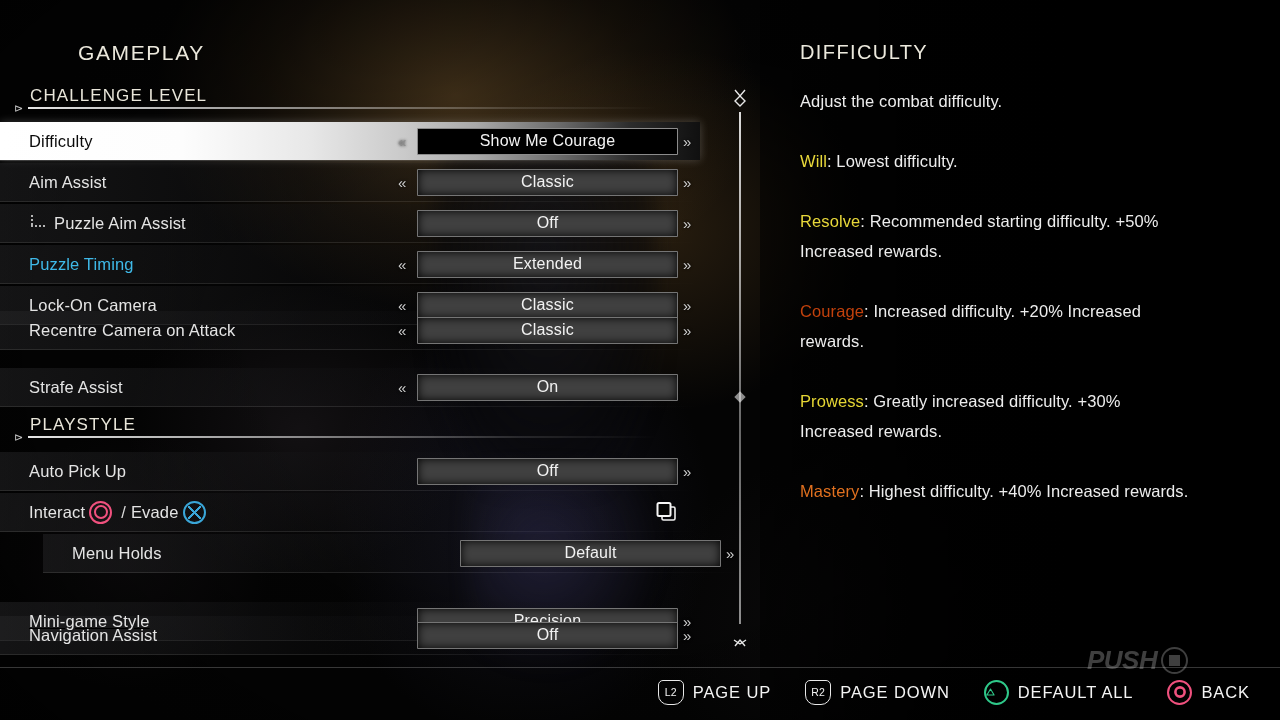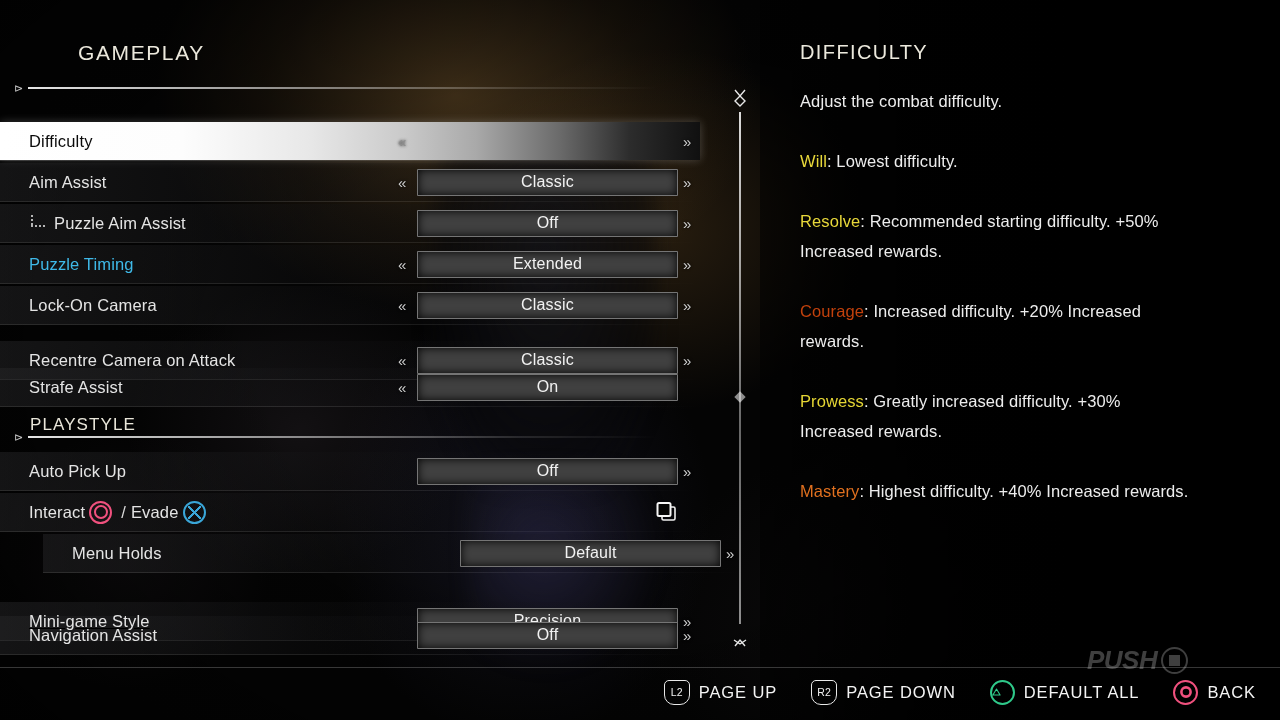--- a/index.html
+++ b/index.html
@@ -319,21 +319,21 @@
   .d-term { font-weight: 400; }
 
   
   #prompt-bar {
     position: absolute;
     left: 0; bottom: 0;
     width: 1280px; height: 56px;
     display: flex;
     align-items: center;
     justify-content: flex-end;
-    padding-right: 24px;
+    padding-right: 30px;
     gap: 0;
   }
   .prompt {
     display: flex;
     align-items: center;
     margin-left: 34px;
   }
   .prompt .p-label {
     font-size: 16.5px;
     letter-spacing: 0.9px;
@@ -424,32 +424,36 @@
     <div class="bg-shape-a"></div>
     <div class="bg-shape-b"></div>
   </div>
   <div class="bg-layer bg-vignette"></div>
   <div class="bg-dim-right"></div>
 
   <div id="left-pane">
     <div class="pane-title">GAMEPLAY</div>
     <div id="rows-host">
         <div class="section-head" style="top: 86px;">
+          <div class="sh-label">CHALLENGE LEVEL</div>
           <div class="sh-rule">
             <span class="sh-mark">⊳</span>
           </div>
         </div>
         <div class="row selected" style="top: 122px;">
           <div class="row-bg"></div>
           <div class="row-sep"></div>
           <div class="row-label">
             <span>Difficulty</span>
           </div>
           <span class="arrow arrow-left">«</span>
           <span class="arrow arrow-right">»</span>
+          <div class="value-box">
+            <span class="vtext">Show Me Courage</span>
+          </div>
         </div>
         <div class="row" style="top: 163px;">
           <div class="row-bg"></div>
           <div class="row-sep"></div>
           <div class="row-label">
             <span>Aim Assist</span>
           </div>
           <span class="arrow arrow-left">«</span>
           <span class="arrow arrow-right">»</span>
           <div class="value-box">
@@ -485,21 +489,21 @@
           <div class="row-sep"></div>
           <div class="row-label">
             <span>Lock-On Camera</span>
           </div>
           <span class="arrow arrow-left">«</span>
           <span class="arrow arrow-right">»</span>
           <div class="value-box">
             <span class="vtext">Classic</span>
           </div>
         </div>
-        <div class="row" style="top: 341px;">
+        <div class="row" style="top: 311px;">
           <div class="row-bg"></div>
           <div class="row-sep"></div>
           <div class="row-label">
             <span>Recentre Camera on Attack</span>
           </div>
           <span class="arrow arrow-left">«</span>
           <span class="arrow arrow-right">»</span>
           <div class="value-box">
             <span class="vtext">Classic</span>
           </div>

